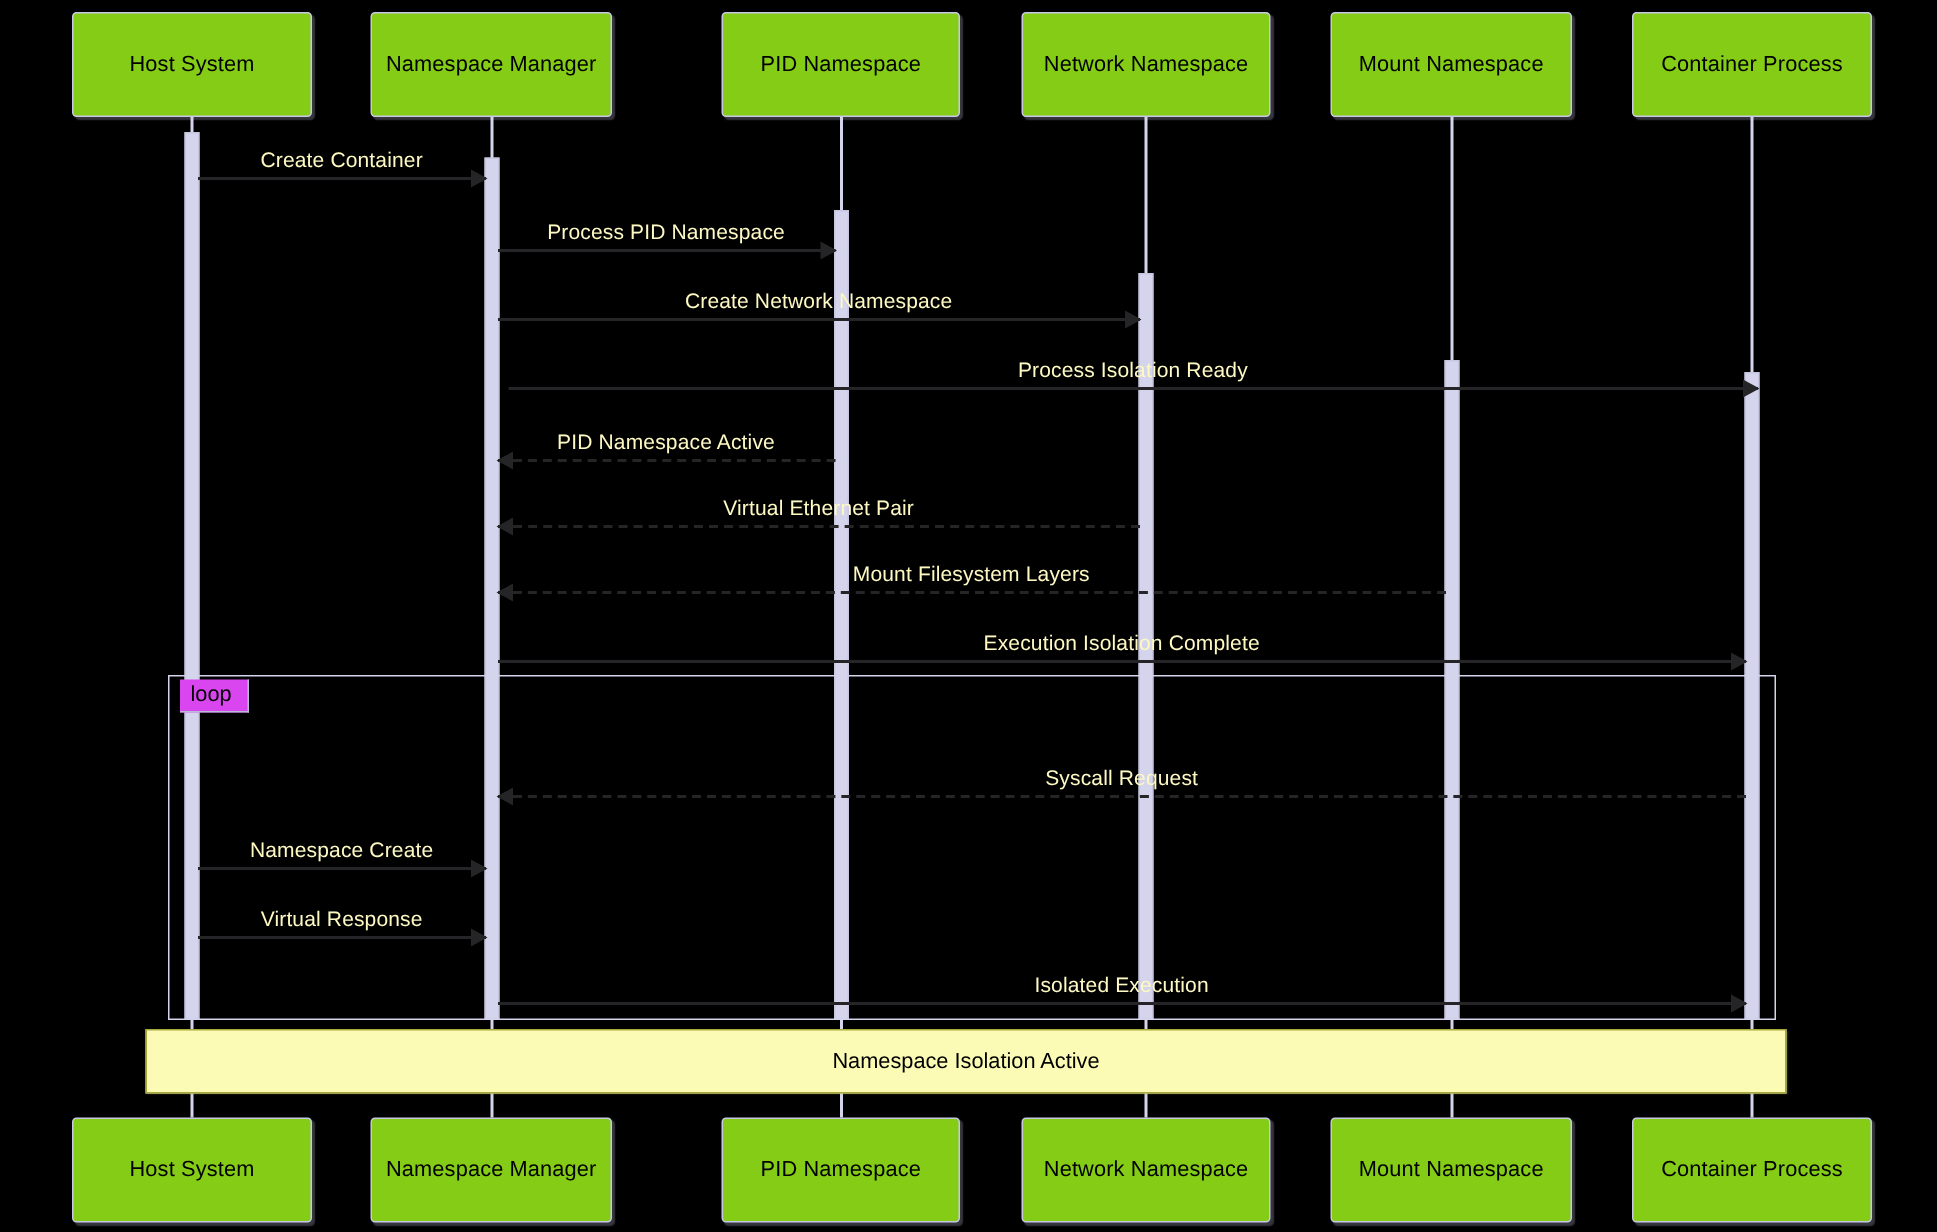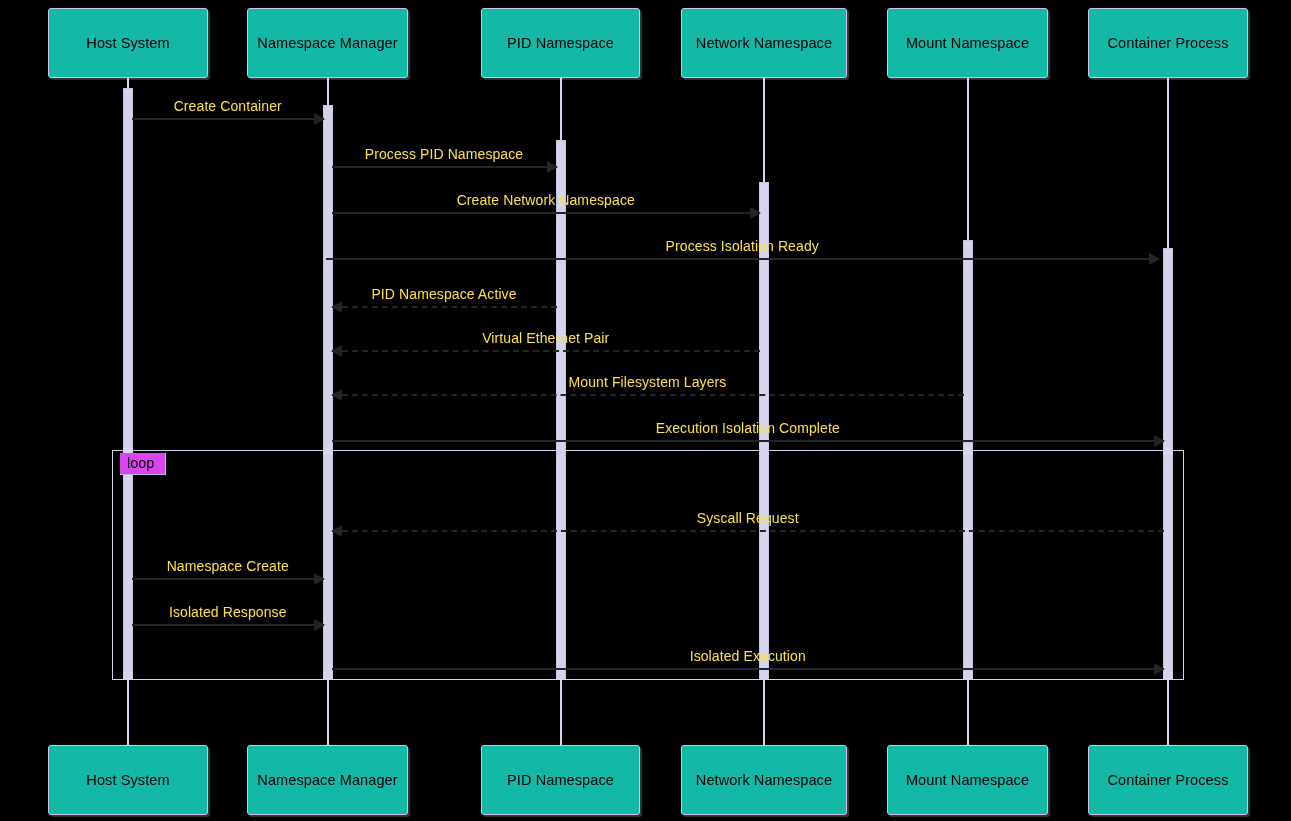--- a/index.html
+++ b/index.html
@@ -7,21 +7,21 @@
     width:1291px;height:821px;position:relative;overflow:hidden;
     font-family:"Liberation Sans","DejaVu Sans",sans-serif;
     background:#000000;
   }
   #canvas{position:absolute;left:0;top:0;width:1291px;height:821px;}
 
   
   .participant{
     position:absolute;
     box-sizing:border-box;
-    background:#14b8a6;
+    background:#84cc16;
     border:1px solid #c8c8e4;
     border-radius:3px;
     box-shadow:2px 2px 1px rgba(120,120,140,.45);
     display:flex;align-items:center;justify-content:center;
     color:#000;
     font-size:14.5px;
     white-space:nowrap;
     letter-spacing:.1px;
     text-align:center;
   }
@@ -64,21 +64,21 @@
     border-top:6px solid transparent;
     border-bottom:6px solid transparent;
     border-right:11px solid #252528;
   }
   .msg .label{
     position:absolute;
     bottom:5px;
     width:100%;
     text-align:center;
     font-size:14px;
-    color:#fde047;
+    color:#fef9c3;
     white-space:nowrap;
     letter-spacing:.1px;
   }
   .msg .label span{display:inline-block;}
 
   
   .fragment{
     position:absolute;
     box-sizing:border-box;
     border:1.5px solid #d4d4ec;
@@ -177,21 +177,21 @@
     <div class="msg right" style="left: 331.5px; top: 166px; width: 225px;">
       <div class="line"></div>
       <div class="head"></div>
       <div class="label"><span>Process PID Namespace</span></div>
     </div>
     <div class="msg right" style="left: 331.5px; top: 212px; width: 428.5px;">
       <div class="line"></div>
       <div class="head"></div>
       <div class="label"><span>Create Network Namespace</span></div>
     </div>
-    <div class="msg right" style="left: 326px; top: 258px; width: 832.5px;">
+    <div class="msg right" style="left: 339px; top: 258px; width: 832.5px;">
       <div class="line"></div>
       <div class="head"></div>
       <div class="label"><span>Process Isolation Ready</span></div>
     </div>
     <div class="msg left dashed" style="left: 331.5px; top: 306px; width: 225px;">
       <div class="line"></div>
       <div class="head"></div>
       <div class="label"><span>PID Namespace Active</span></div>
     </div>
     <div class="msg left dashed" style="left: 331.5px; top: 350px; width: 428.5px;">
@@ -217,20 +217,23 @@
       <div class="label"><span>Syscall Request</span></div>
     </div>
     <div class="msg right" style="left: 132px; top: 578px; width: 191.5px;">
       <div class="line"></div>
       <div class="head"></div>
       <div class="label"><span>Namespace Create</span></div>
     </div>
     <div class="msg right" style="left: 132px; top: 624px; width: 191.5px;">
       <div class="line"></div>
       <div class="head"></div>
-      <div class="label"><span>Isolated Response</span></div>
+      <div class="label"><span>Virtual Response</span></div>
     </div>
     <div class="msg right" style="left: 331.5px; top: 668px; width: 832.5px;">
       <div class="line"></div>
       <div class="head"></div>
       <div class="label"><span>Isolated Execution</span></div>
     </div>
+    <div class="note" style="left: 97px; top: 686px; width: 1094px; height: 43px;">
+      <span>Namespace Isolation Active</span>
+    </div>
   </div>
 
 </body></html>

